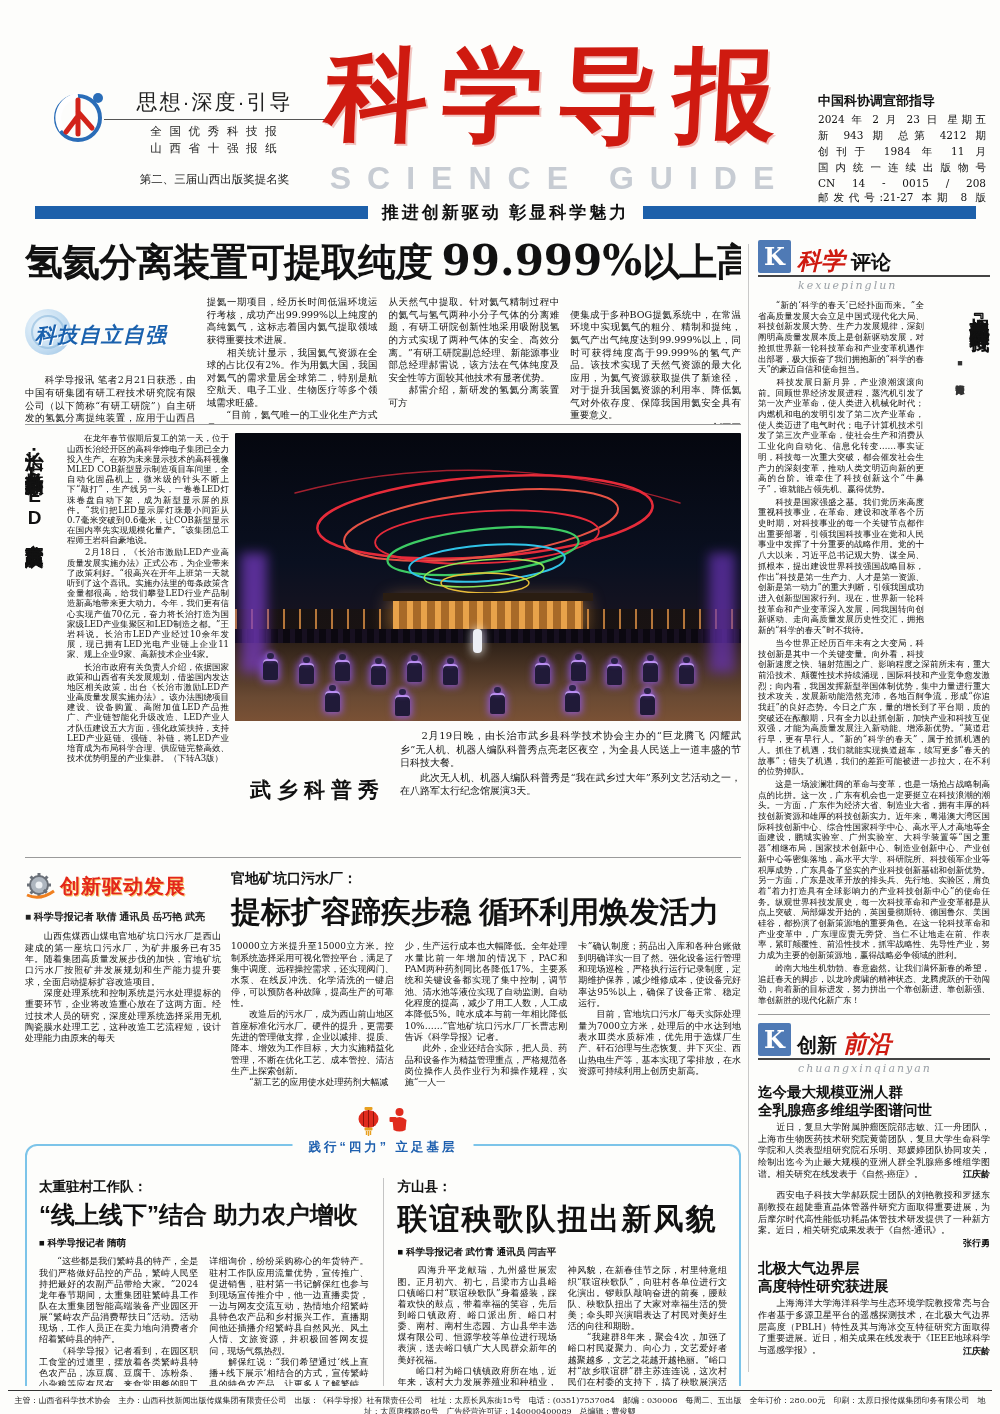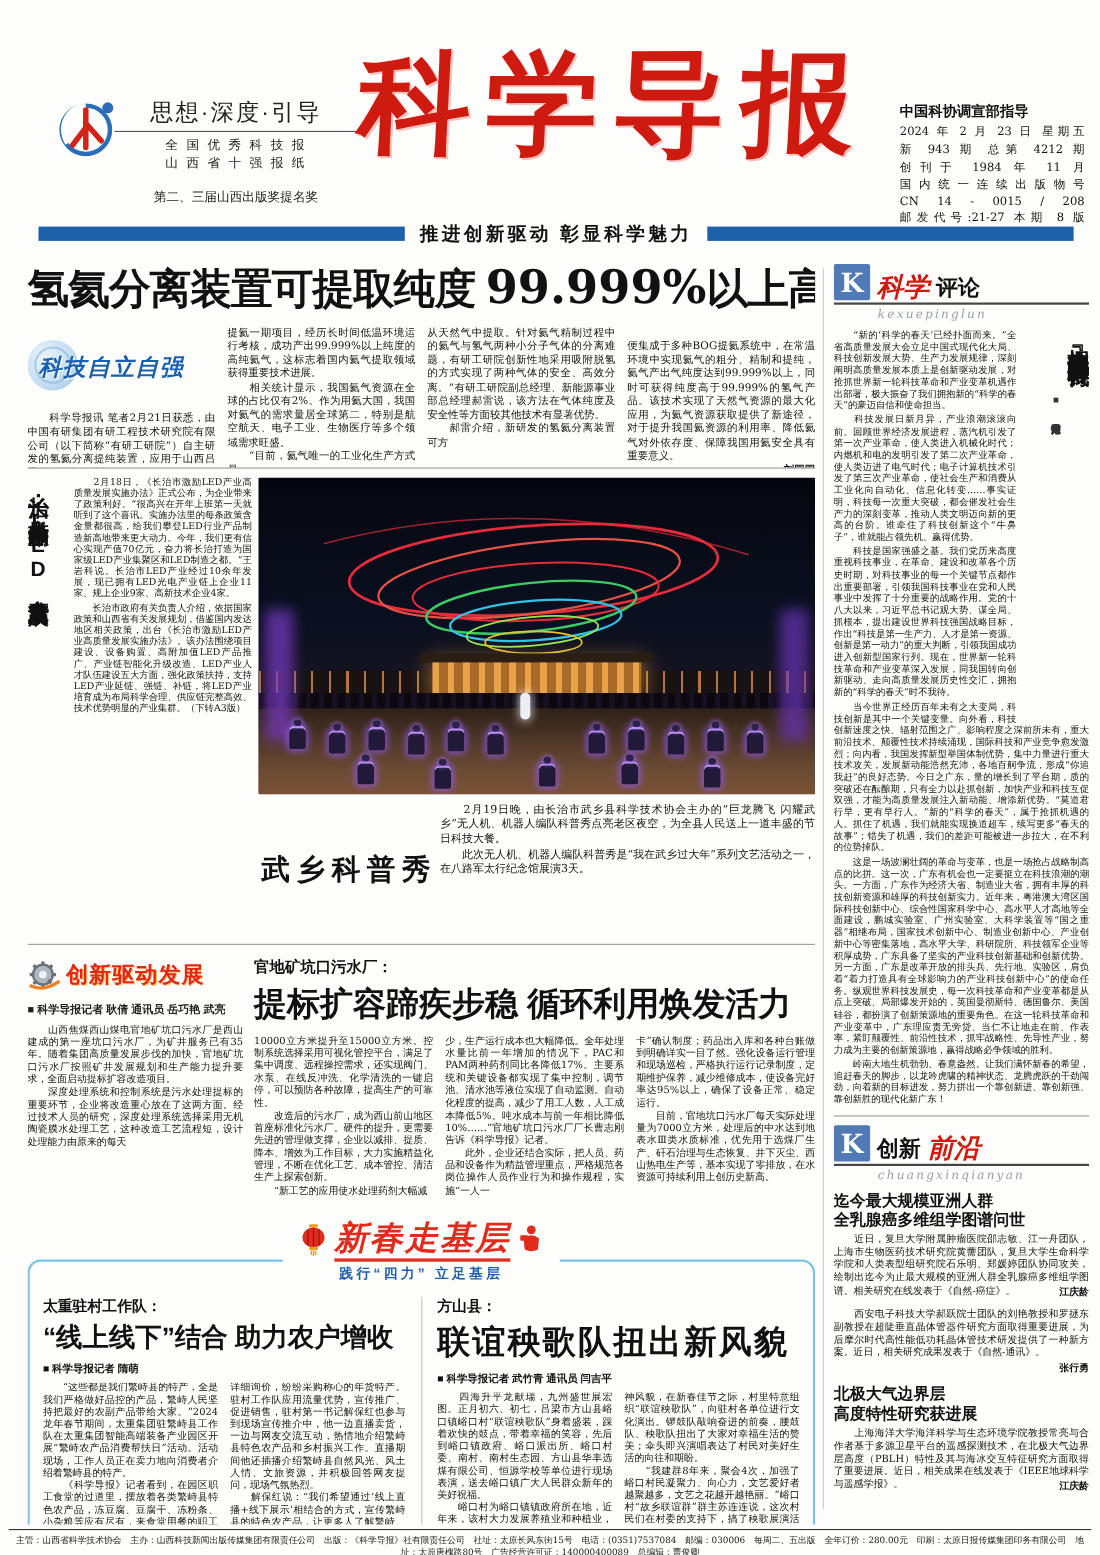--- a/index.html
+++ b/index.html
@@ -65,21 +65,21 @@
   .p-glowL,.p-glowR{position:absolute;top:120px;width:26px;height:120px;filter:blur(6px);opacity:.7;}
   .p-glowL{left:6px;background:#7a3cc8;} .p-glowR{right:6px;background:#6a34b8;}
   .robot{position:absolute;width:15px;height:21px;background:#201a38;border-radius:4px 4px 2px 2px;
      box-shadow:0 0 7px 2px rgba(150,90,255,.75),inset 0 2px 0 rgba(210,170,255,.9);}
   .robot:after{content:"";position:absolute;left:4px;top:-6px;width:7px;height:6px;border-radius:3px;
      background:#2a2248;box-shadow:0 0 5px 1px rgba(170,110,255,.8);}
   .performer{position:absolute;left:238px;top:196px;width:9px;height:24px;border-radius:4px;
      background:#eceef4;box-shadow:0 0 8px 2px rgba(255,255,255,.6);}
   .caption{display:flex;margin-top:8px;height:122px;overflow:hidden;}
   .cap-title{width:165px;display:flex;align-items:center;justify-content:center;
-     font-family:"Liberation Sans",sans-serif;font-weight:bold;font-size:26px;letter-spacing:6px;}
+     font-family:"Liberation Sans",sans-serif;font-weight:bold;font-size:21px;letter-spacing:6px;}
   .cap-body{flex:1;font-size:10px;line-height:1.32;text-align:justify;}
   .cap-body p{margin:0;}
   
   .innov{display:flex;margin-top:10px;height:230px;overflow:hidden;}
   .in-left{width:196px;padding-right:10px;}
   .in-badge{display:flex;align-items:center;gap:5px;height:36px;}
   .in-badge .txt{font-family:"Liberation Sans",sans-serif;font-weight:900;font-size:20px;color:#e3261a;
      letter-spacing:1px;text-shadow:1px 1px 0 #f8c66a;}
   .in-byline{font-family:"Liberation Sans",sans-serif;font-weight:bold;font-size:10px;margin:6px 0 7px;color:#222;}
   .in-body{font-size:9px;line-height:1.26;text-align:justify;white-space:pre-line;}
@@ -150,20 +150,21 @@
   <div class="mottoblk">
     <div class="motto">思想·深度·引导</div>
     <div class="mottoline"></div>
     <div class="awards">
         <p style="margin: 0px 0px 2px;">全 国 优 秀 科 技 报</p>
         <p style="margin: 0px 0px 2px;">山 西 省 十 强 报 纸</p>
         <p style="margin: 16px 0px 2px;">第二、三届山西出版奖提名奖</p>
       </div>
   </div>
   <div class="masttitle">科学导报</div>
+  <div class="mast-en">SCIENCE GUIDE</div>
   <div class="issue">
     <div class="g">中国科协调宣部指导</div>
     <div>
         <p style="margin: 0px 0px 2px;">2024 年 2 月 23 日 星期五</p>
         <p style="margin: 0px 0px 2px;">新 943 期 总第 4212 期</p>
         <p style="margin: 0px 0px 2px;">创刊于 1984 年 11 月</p>
         <p style="margin: 0px 0px 2px;">国内统一连续出版物号</p>
         <p style="margin: 0px 0px 2px;">CN 14 - 0015 / 208</p>
         <p style="margin: 0px 0px 2px;">邮发代号:21-27 本期 8 版</p>
       </div>
@@ -198,20 +199,21 @@
       <div class="lead-author">刘园园</div>
     </div>
   </div>
 
   <div class="feature">
     <div class="cz">
       <div class="cz-float">
         <div class="cz-head"><span>长治：多措并举激励</span><span>LED</span><span>产业高质量发展</span></div>
       </div>
       <div>
+          <p style="margin: 0px 0px 2px;">　　在龙年春节假期后复工的第一天，位于山西长治经开区的高科华烨电子集团已全力投入生产。在称为未来显示技术的高科视像MLED COB新型显示制造项目车间里，全自动化固晶机上，微米级的针头不断上下“敲打”，生产线另一头，一卷卷LED灯珠卷盘自动下架，成为新型显示屏的原件。“我们把LED显示屏灯珠最小间距从0.7毫米突破到0.6毫米，让COB新型显示在国内率先实现规模化量产。”该集团总工程师王岩科自豪地说。</p>
           <p style="margin: 0px 0px 2px;">　　2月18日，《长治市激励LED产业高质量发展实施办法》正式公布，为企业带来了政策利好。“很高兴在开年上班第一天就听到了这个喜讯。实施办法里的每条政策含金量都很高，给我们攀登LED行业产品制造新高地带来更大动力。今年，我们更有信心实现产值70亿元，奋力将长治打造为国家级LED产业集聚区和LED制造之都。”王岩科说。长治市LED产业经过10余年发展，现已拥有LED光电产业链上企业11家、规上企业9家、高新技术企业4家。</p>
           <p style="margin: 0px 0px 2px;">　　长治市政府有关负责人介绍，依据国家政策和山西省有关发展规划，借鉴国内发达地区相关政策，出台《长治市激励LED产业高质量发展实施办法》。该办法围绕项目建设、设备购置、高附加值LED产品推广、产业链智能化升级改造、LED产业人才队伍建设五大方面，强化政策扶持，支持LED产业延链、强链、补链，将LED产业培育成为布局科学合理、供应链完整高效、技术优势明显的产业集群。（下转A3版）</p>
         </div>
     </div>
     <div class="photo-wrap">
       <div class="photo">
         <svg width="500" height="200" viewBox="0 0 500 200" style="position:absolute;left:0;top:0;">
           <g fill="none" stroke-linecap="round" opacity="0.9">
             <ellipse cx="250" cy="84" rx="168" ry="40" stroke="#ff2f3e" stroke-width="2.5" transform="rotate(-4 250 84)"></ellipse>
             <ellipse cx="246" cy="92" rx="138" ry="32" stroke="#ff5a4a" stroke-width="2" transform="rotate(-7 246 92)"></ellipse>
@@ -298,21 +300,20 @@
     <div class="xc-box"></div>
     <div class="xc-badge">
       <div class="xc-title">
         <svg width="24" height="30" viewBox="0 0 24 30">
           <rect x="8" y="1" width="8" height="3" rx="1" fill="#e8a020"></rect>
           <ellipse cx="12" cy="13" rx="10" ry="9" fill="#e02b1d"></ellipse>
           <path d="M7 5.5 Q 7 13 7 20.5 M12 4 V22 M17 5.5 Q17 13 17 20.5" stroke="#8f130a" stroke-width="1" fill="none"></path>
           <rect x="8" y="21.5" width="8" height="3" rx="1" fill="#e8a020"></rect>
           <path d="M10 25 v4 M12 25 v5 M14 25 v4" stroke="#e8a020" stroke-width="1.4"></path>
         </svg>
-        <span class="cal">新春走基层</span>
         <svg width="22" height="30" viewBox="0 0 22 30">
           <circle cx="12" cy="6" r="4" fill="#e02b1d"></circle>
           <path d="M5 14 Q12 8 19 14 L18 24 Q12 27 6 24 Z" fill="#e02b1d"></path>
           <rect x="2" y="11" width="7" height="5" rx="1" fill="#e02b1d"></rect>
         </svg>
       </div>
       <div class="xc-sub">践行“四力” 立足基层</div>
     </div>
     <div class="xc-inner">
       <div class="xc-art l">

